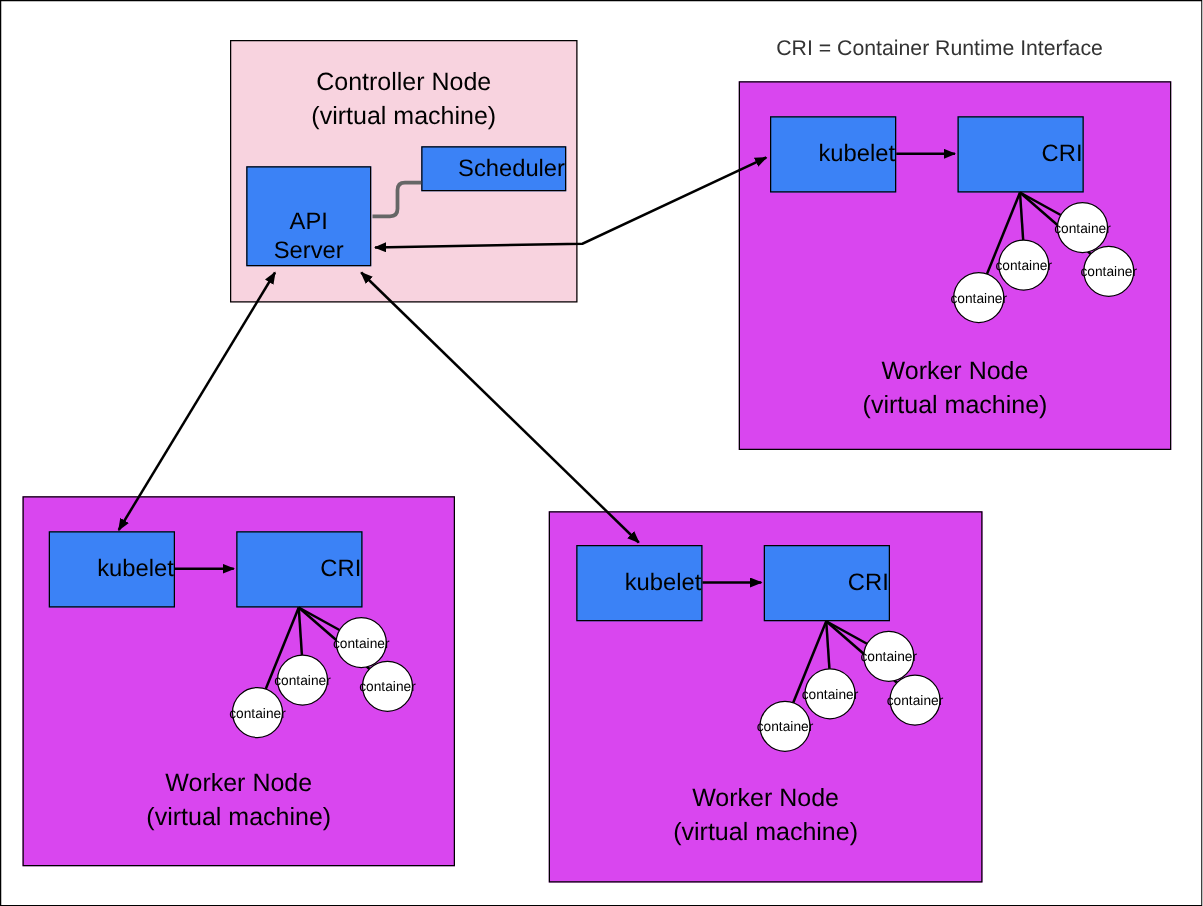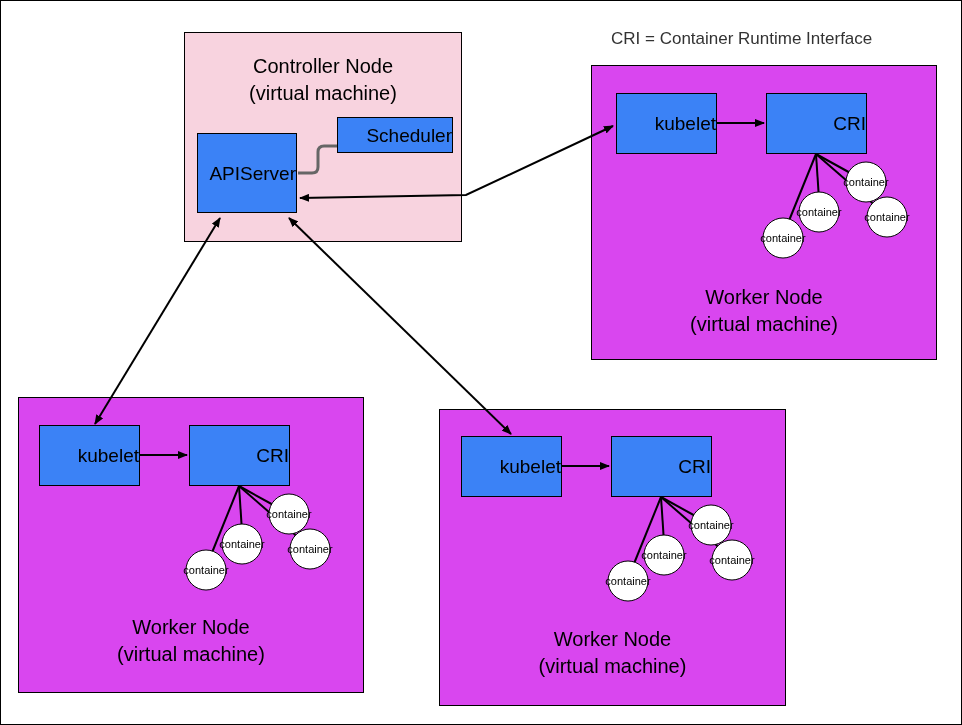--- a/index.html
+++ b/index.html
@@ -7,38 +7,38 @@
          font-family:"Liberation Sans", sans-serif; color:#000; }
   .frame { position:absolute; left:0; top:0; width:960px; height:723px;
            border:1px solid #000; }
   .node { position:absolute; border:1px solid #000; box-sizing:border-box;padding-left:20px; }
   .controller { background:#f8d3df; }
   .worker { background:#d946ef; }
   .box { position:absolute; background:#3b82f6; border:1px solid #000; box-sizing:border-box;
          display:flex; align-items:center; justify-content:flex-end; text-align:center;
          font-size:19px; line-height:23px; }
   .title { position:absolute; text-align:center; font-size:20px; line-height:27px; }
-  .legend { position:absolute; font-size:17px; color:#333; white-space:nowrap; }
+  .legend { position:absolute; font-size:17px; color:#333; white-space:nowrap;margin-left:10px; }
   svg.wires { position:absolute; left:0; top:0; width:962px; height:725px; pointer-events:none; }
   .ctext { font-family:"Liberation Sans", sans-serif; font-size:11px; fill:#000; }
 </style>
 </head>
 <body>
 
 <div class="frame"></div>
 
 <div class="legend" style="left:611px; top:29px;">CRI = Container Runtime Interface</div>
 
 <div class="node controller" style="left:184px; top:32px; width:278px; height:210px;">
   <div class="title" style="left:0; width:100%; top:20px;">
     <div>Controller Node</div>
     <div>(virtual machine)</div>
   </div>
 </div>
-<div class="box" style="left:197px; top:133px; width:100px; height:80px; flex-direction:row;">
+<div class="box" style="left:197px; top:133px; width:100px; height:80px; flex-direction:column;">
   <div>API</div>
   <div>Server</div>
 </div>
 <div class="box" style="left:337px; top:117px; width:116px; height:36px;">
   <span>Scheduler</span>
 </div>
 
 <div class="node worker" style="left:591px; top:65px; width:346px; height:295px;">
   <div class="title" style="left:0; width:100%; top:218px;">
     <div>Worker Node</div>

